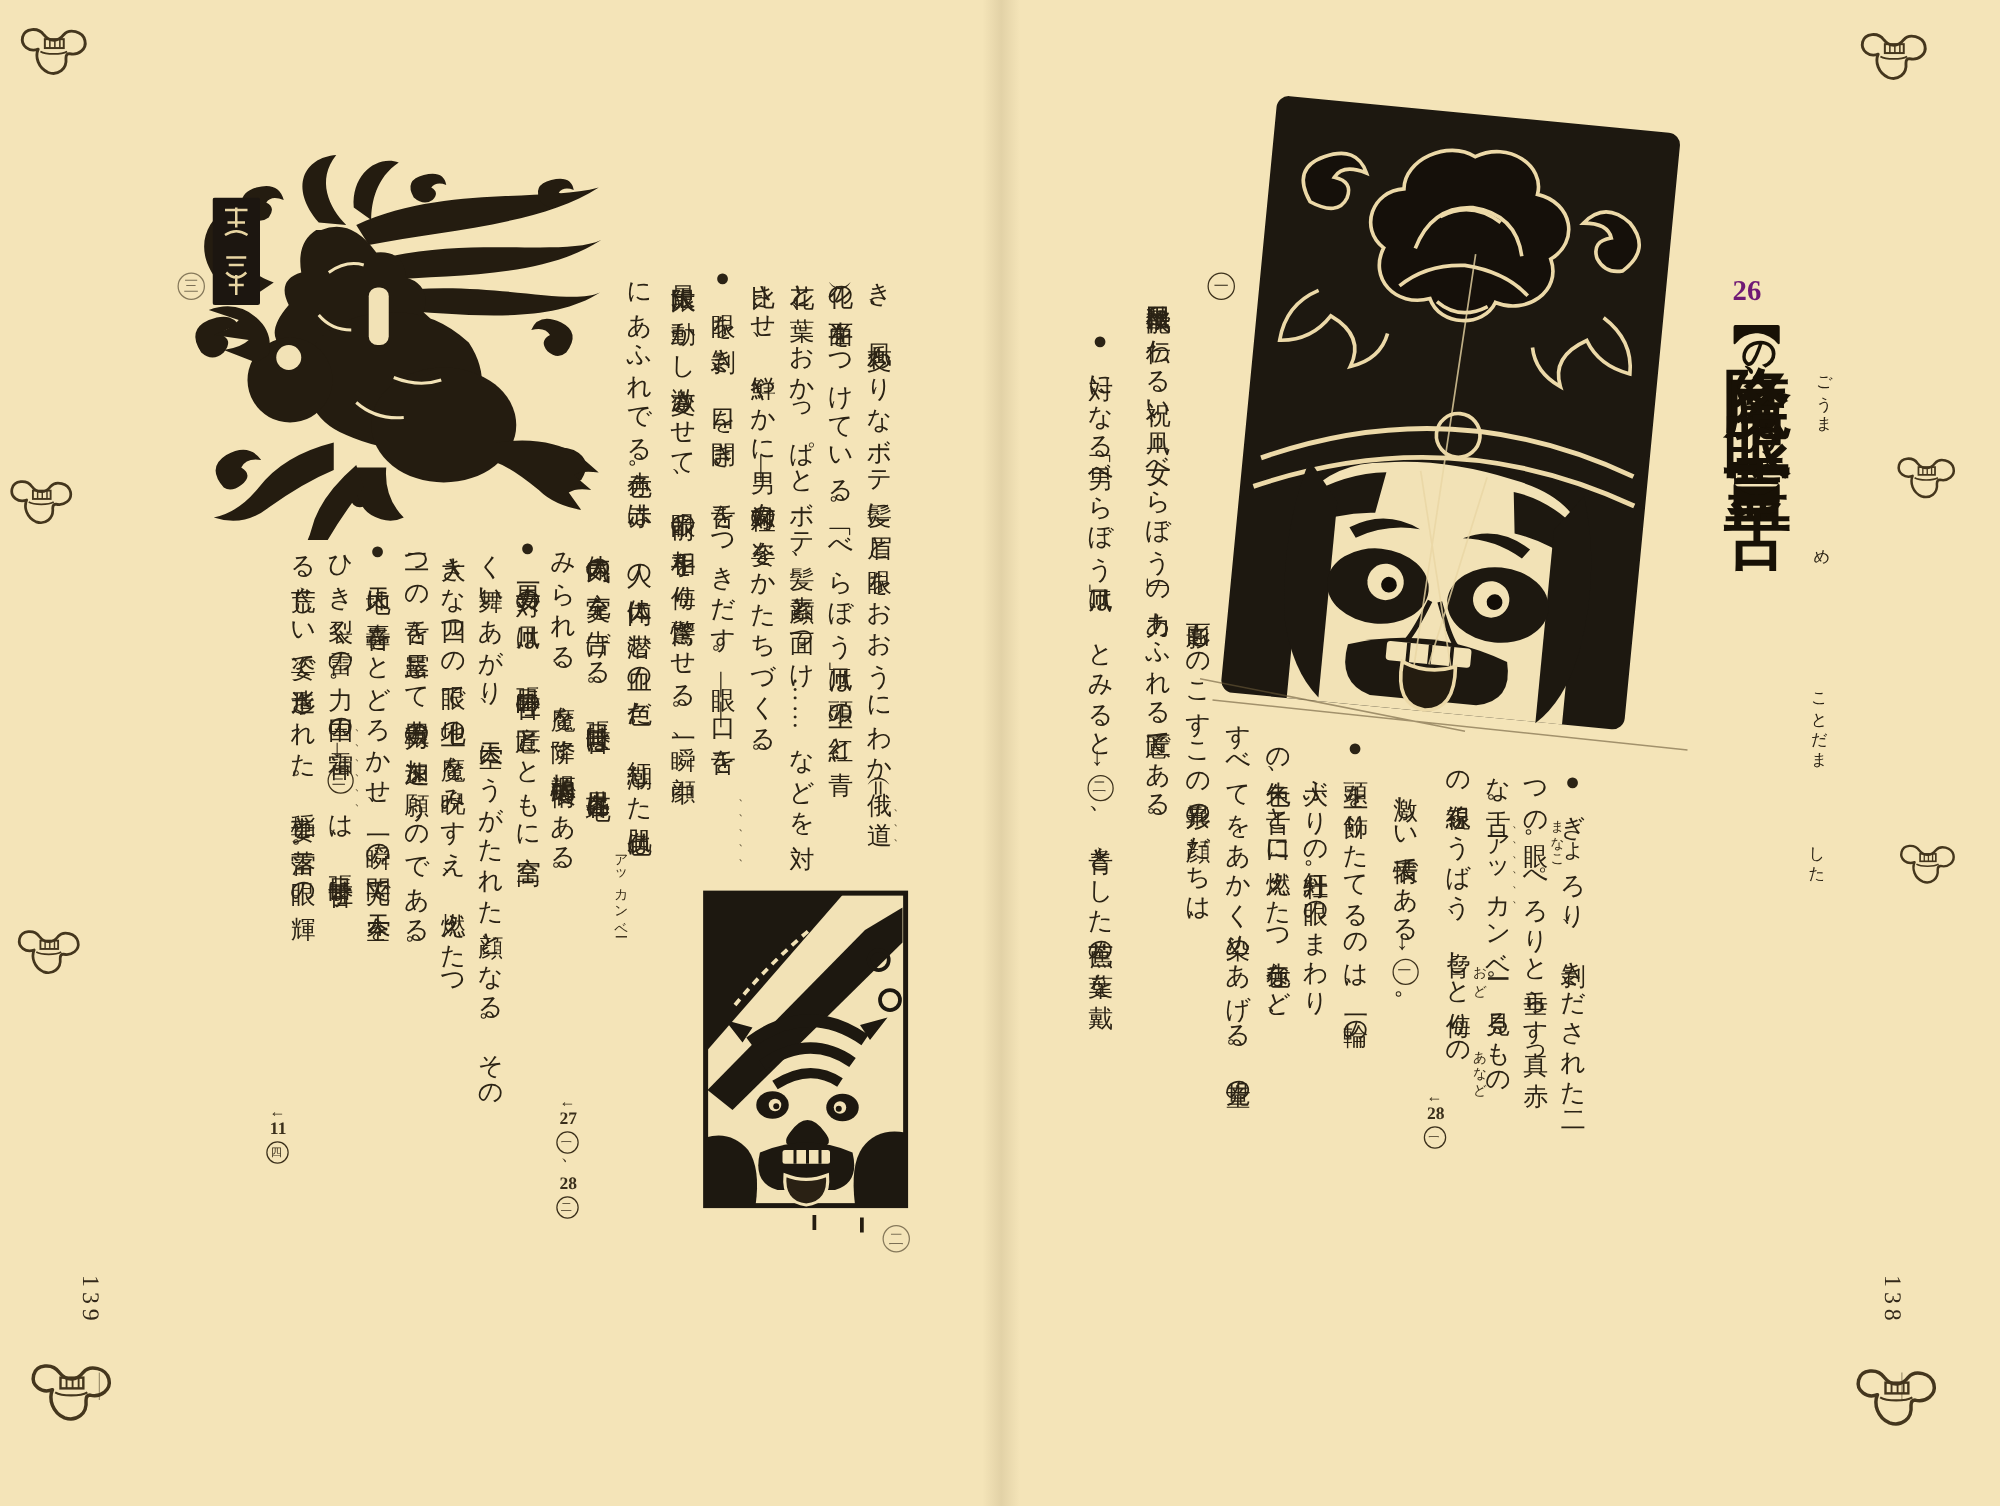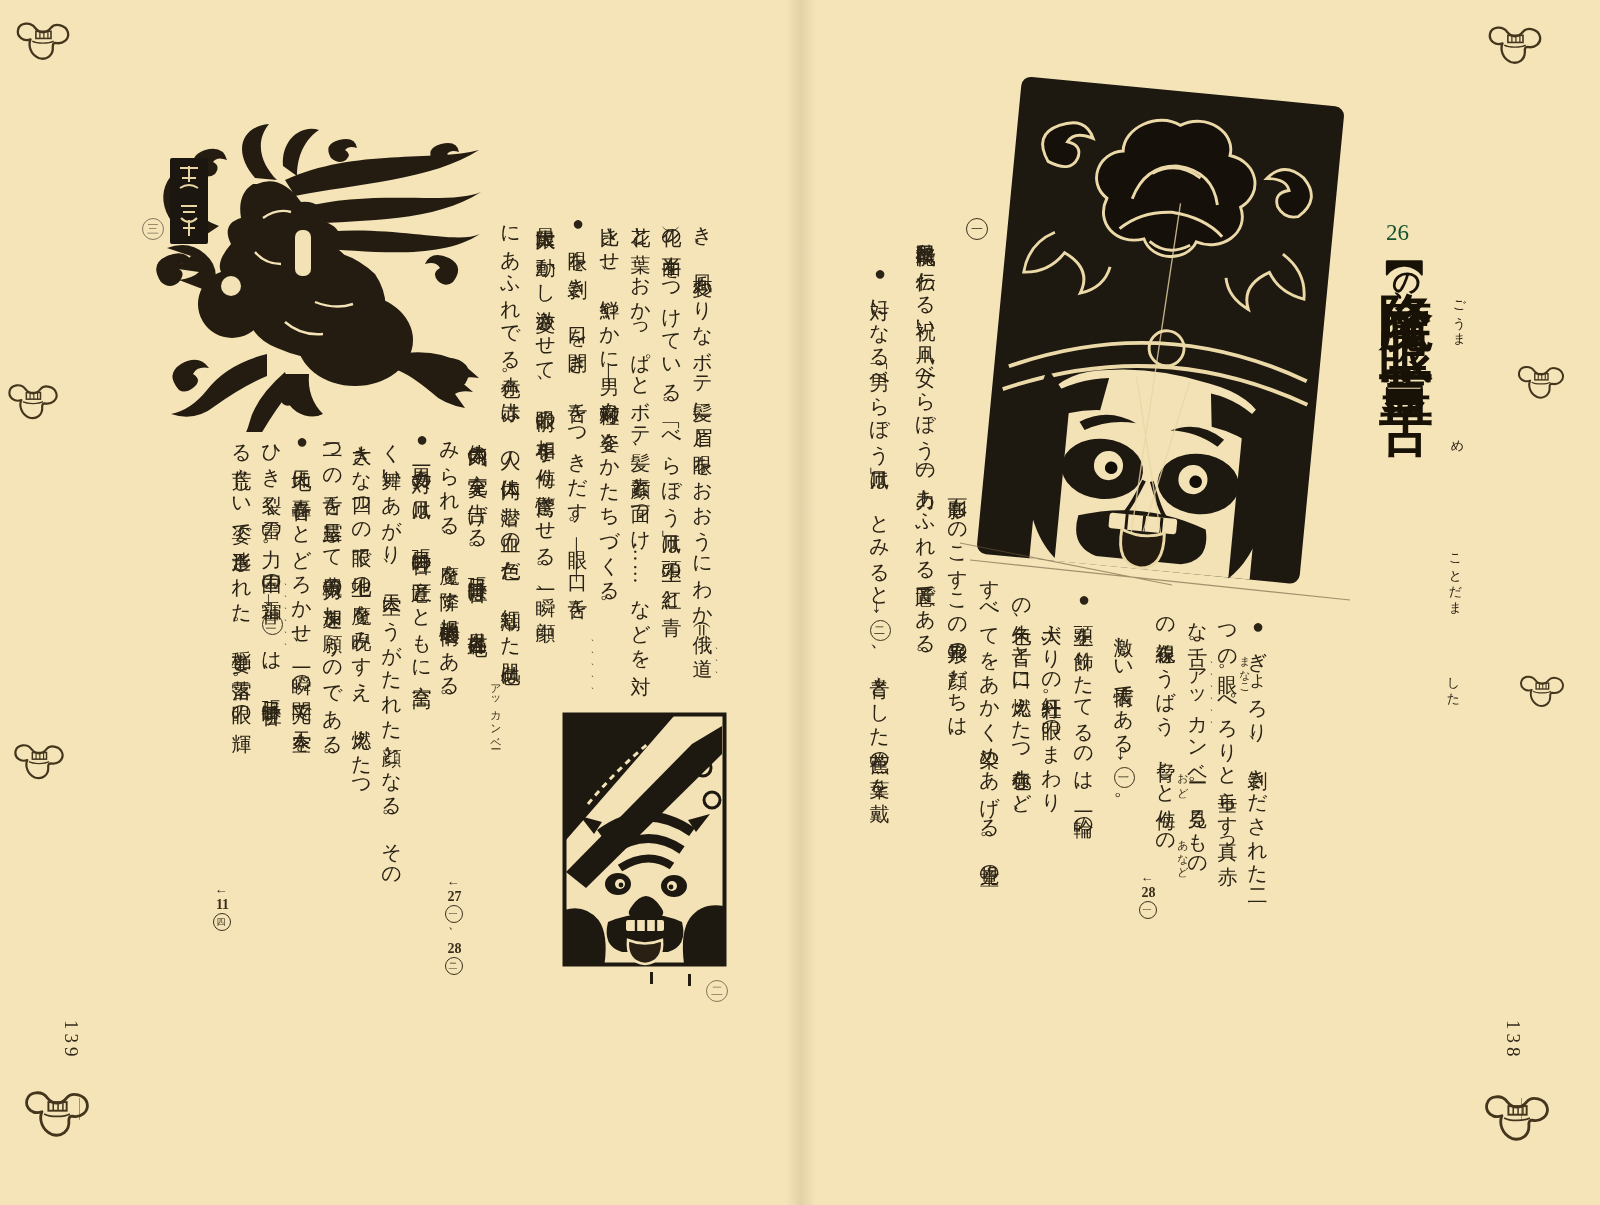--- a/index.html
+++ b/index.html
@@ -18,21 +18,21 @@
   .faint{opacity:0.6;}
   .fig-label{position:absolute;width:20px;height:20px;border:1.6px solid #3c311c;
     border-radius:50%;text-align:center;line-height:20px;font-size:12px;}
   .furi{position:absolute;writing-mode:vertical-rl;font-size:11px;letter-spacing:1px;
     color:#3a2f1b;white-space:nowrap;}
   .dots{position:absolute;writing-mode:vertical-rl;font-size:9px;letter-spacing:3px;
     color:#40351f;white-space:nowrap;}
   #title-block{position:absolute;left:1374px;top:248px;writing-mode:vertical-rl;
     text-orientation:mixed;font-weight:bold;color:#181106;letter-spacing:2px;line-height:64px;}
   .tp-k{font-size:54px;} .tp-s{font-size:28px;} .tp-b{font-size:42px;}
-  #chapter-no{position:absolute;left:1386px;top:220px;font-size:23px;font-weight:normal;color:#14532d;}
+  #chapter-no{position:absolute;left:1386px;top:220px;font-size:23px;font-weight:bold;color:#701a75;}
   .tfuri{position:absolute;writing-mode:vertical-rl;font-size:13px;letter-spacing:1px;color:#2b2315;}
   .refmark{position:absolute;writing-mode:vertical-rl;font-size:14px;color:#3a2f1b;
     letter-spacing:2px;line-height:20px;}
   .refmark .num{text-combine-upright:all;font-size:14px;font-weight:bold;}
   .refmark .arr{font-size:13px;}
   .refmark .figref{width:16px;height:16px;line-height:16px;font-size:9px;}
   .pagenum{position:absolute;writing-mode:vertical-rl;font-size:19px;letter-spacing:4px;color:#33291a;}
   .pagenum-rule{position:absolute;width:1px;height:22px;background:rgba(60,48,25,0.45);}
   .corner-icon{position:absolute;}
   .caption-tick{position:absolute;width:3px;height:12px;background:#241c10;}

